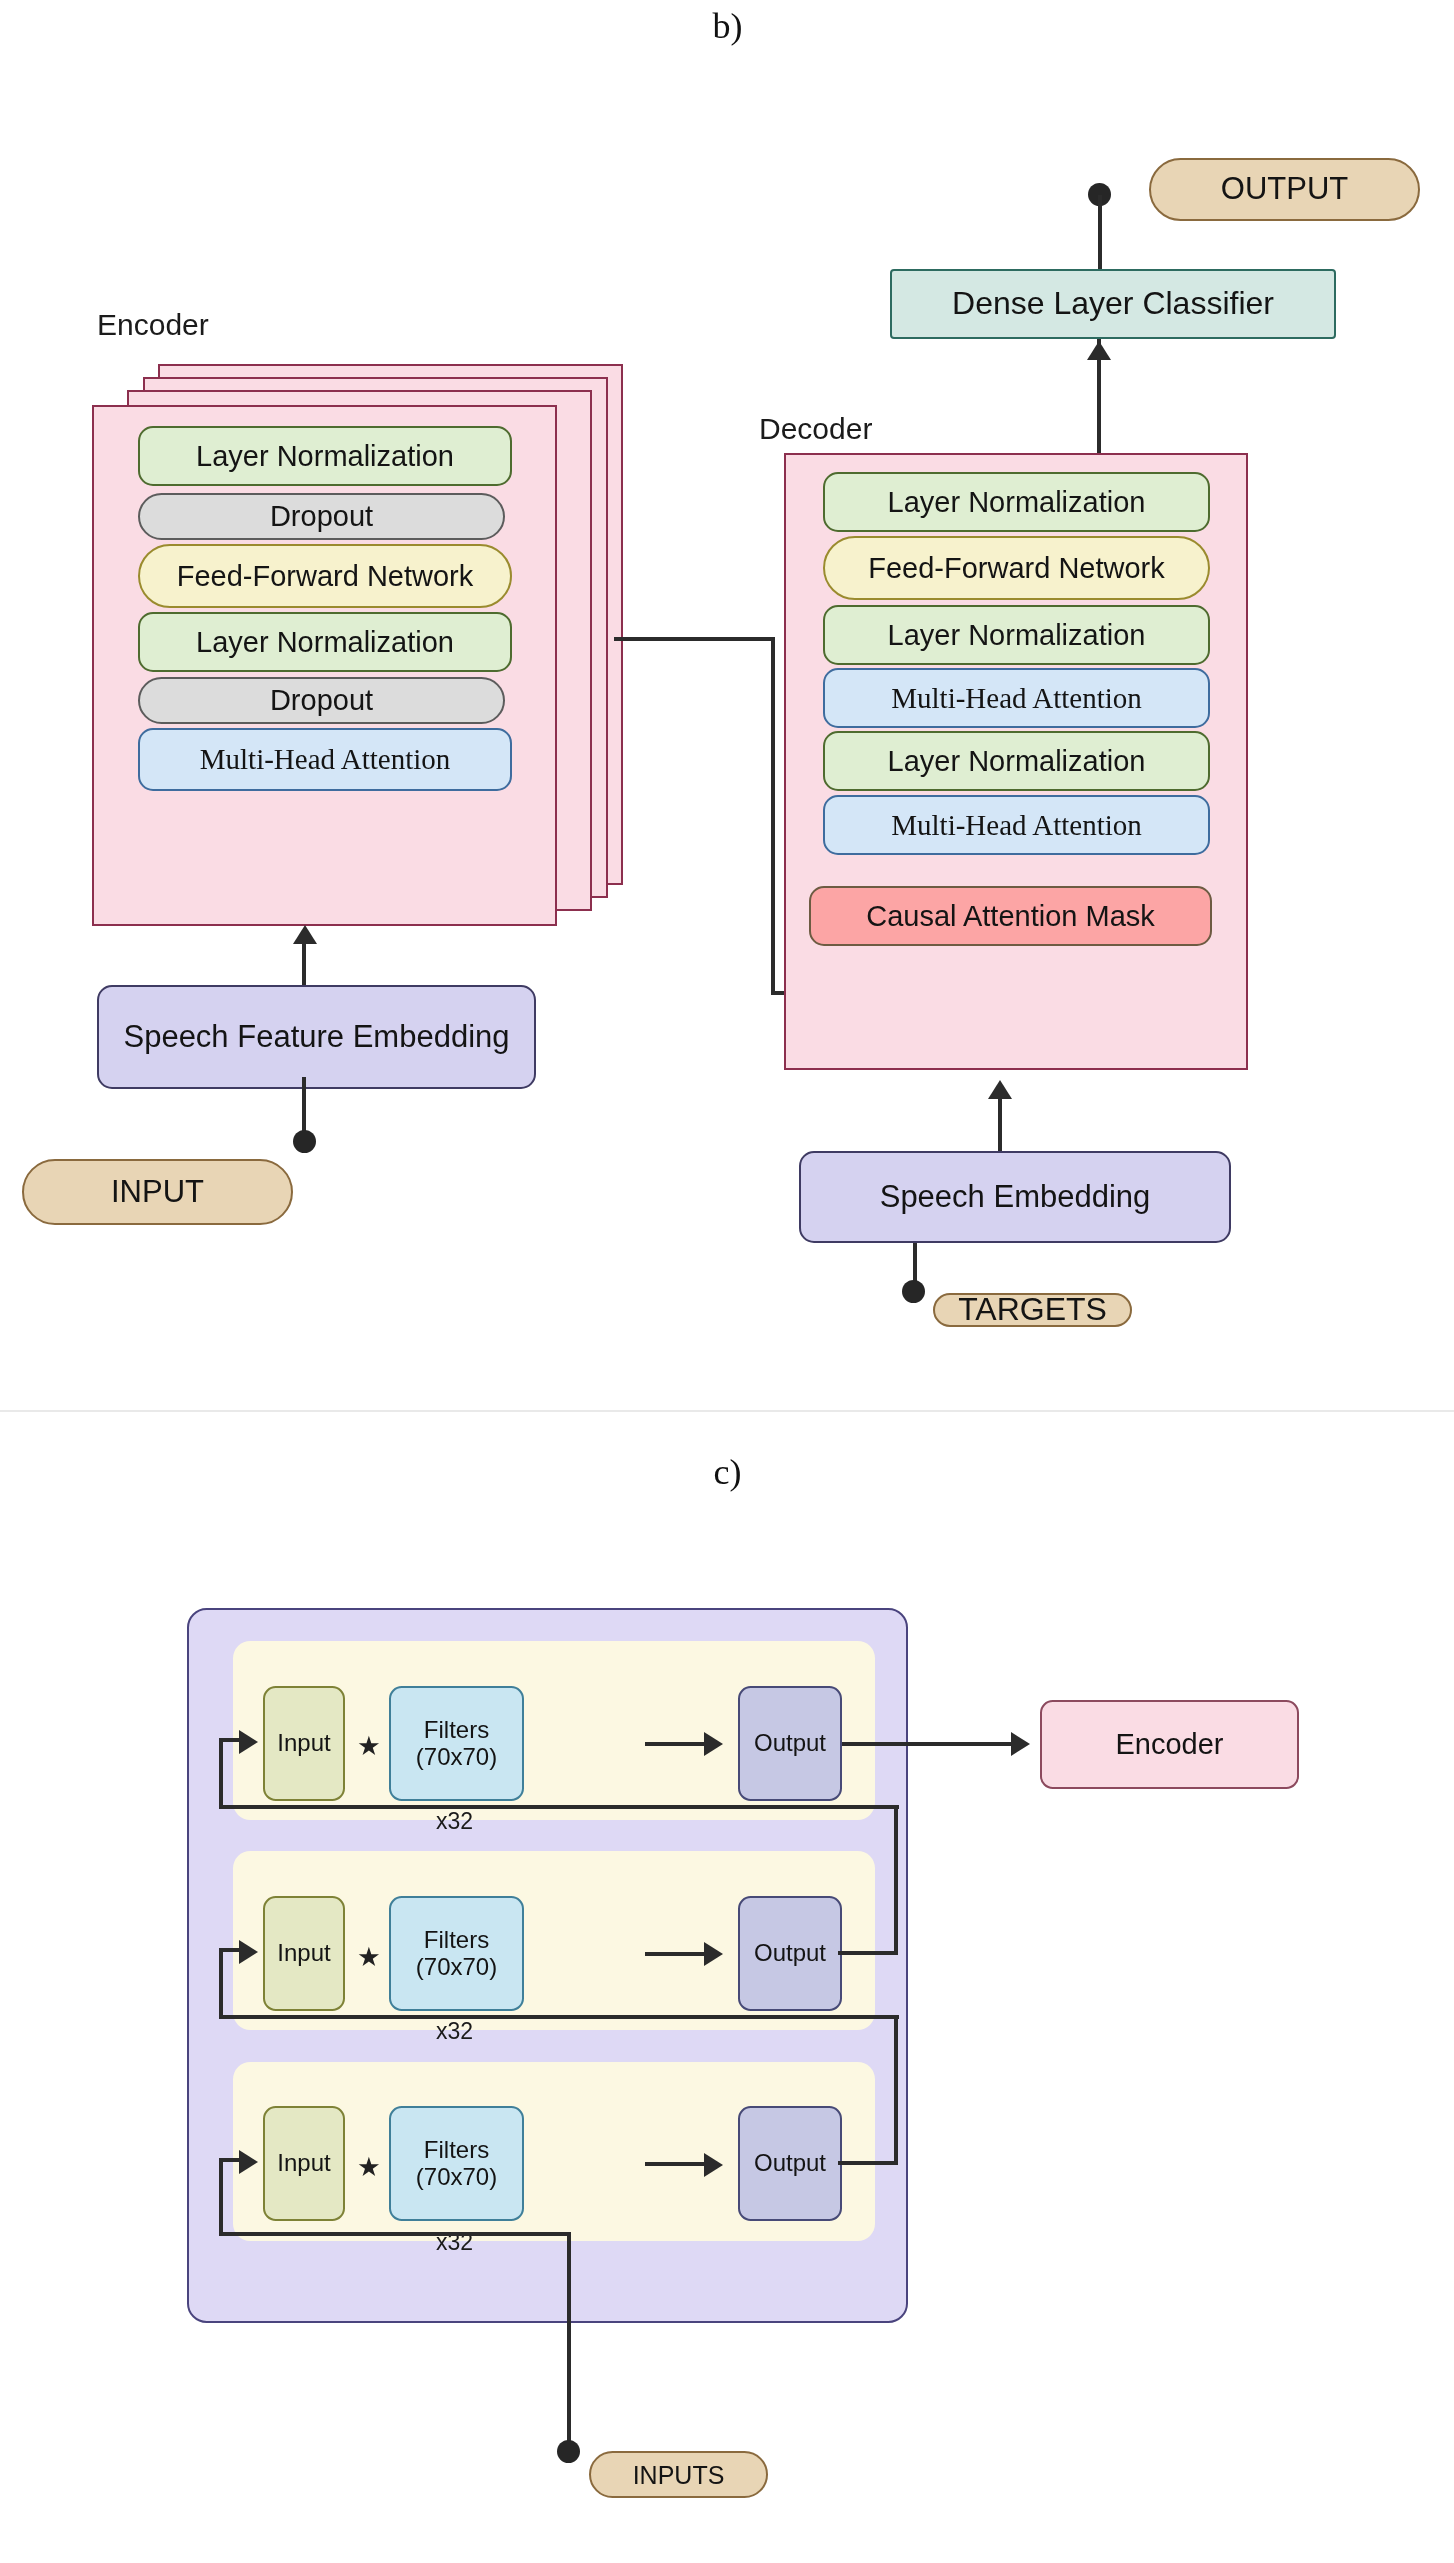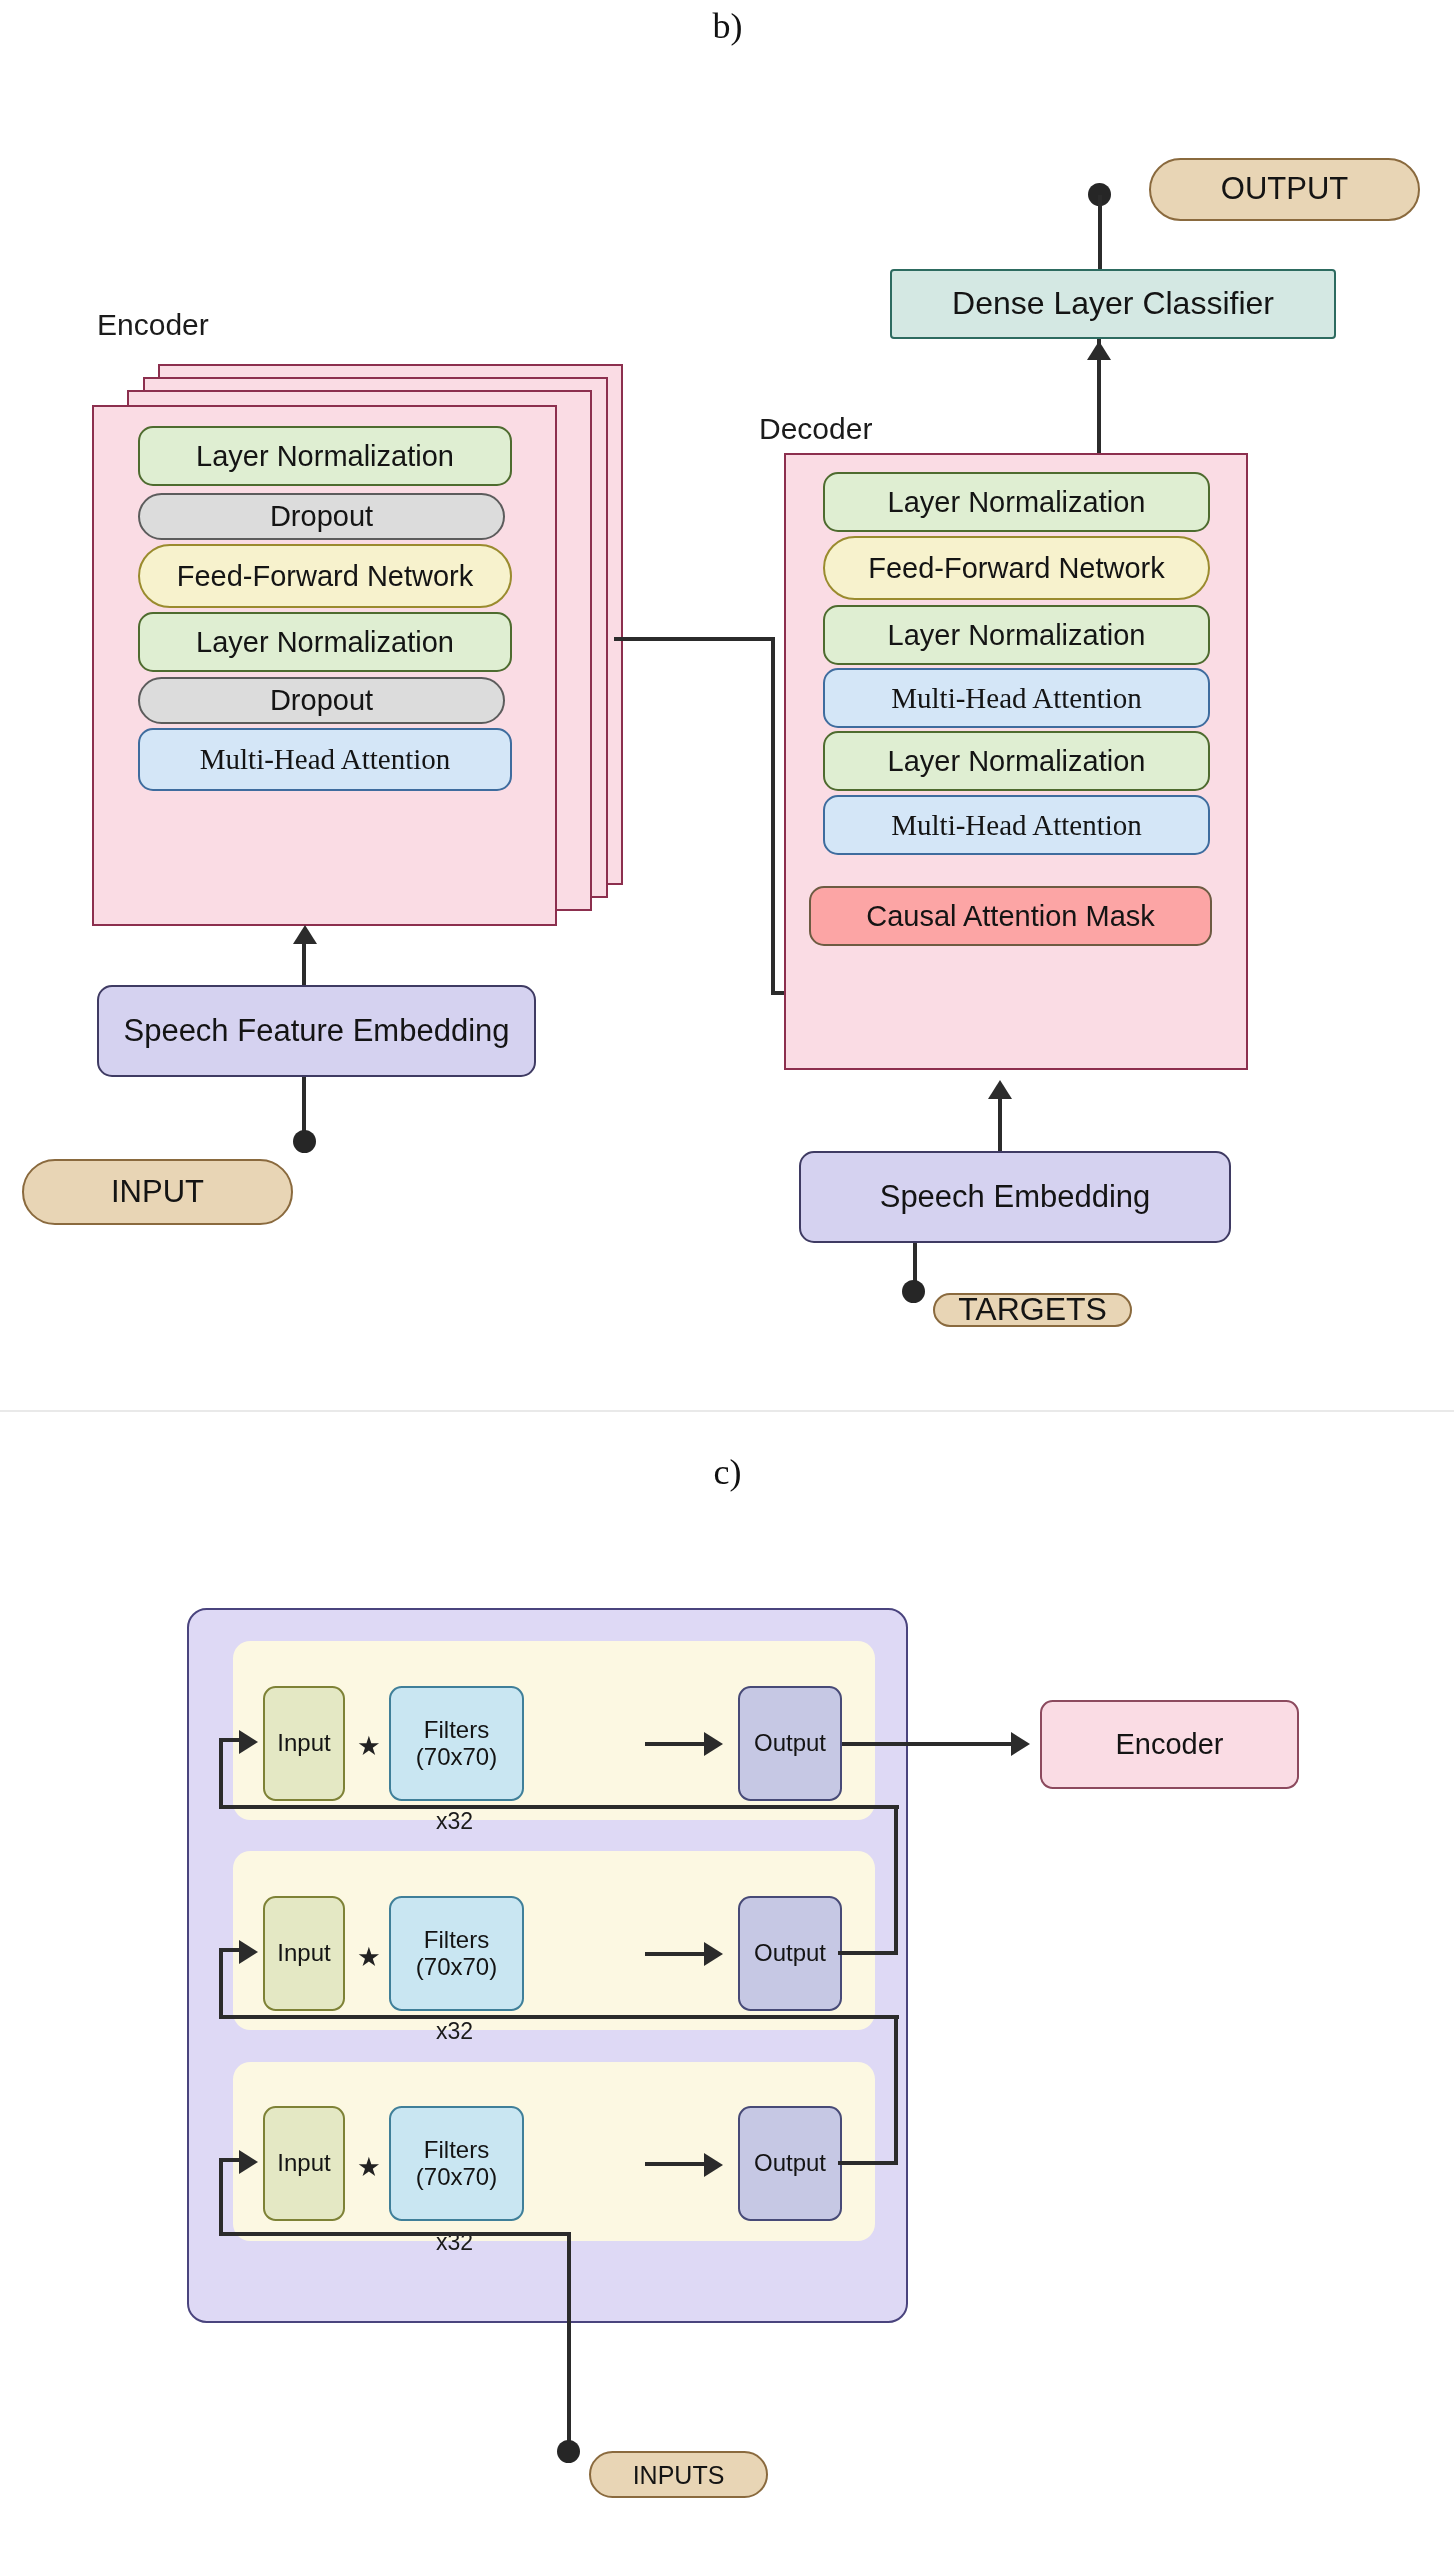--- a/index.html
+++ b/index.html
@@ -86,21 +86,21 @@
 <div class="node rnd c-green" style="left:138px;top:426px;width:374px;height:60px;font-size:29px;">Layer Normalization</div>
 <div class="node pill c-gray" style="left:138px;top:493px;width:367px;height:47px;font-size:29px;">Dropout</div>
 <div class="node pill c-yellow" style="left:138px;top:544px;width:374px;height:64px;font-size:29px;">Feed-Forward Network</div>
 <div class="node rnd c-green" style="left:138px;top:612px;width:374px;height:60px;font-size:29px;">Layer Normalization</div>
 <div class="node pill c-gray" style="left:138px;top:677px;width:367px;height:47px;font-size:29px;">Dropout</div>
 <div class="node rnd c-blue" style="left:138px;top:728px;width:374px;height:63px;font-size:29px;">Multi-Head Attention</div>
 
 <div class="ln lnv" style="left:302px;top:933px;height:78px;"></div>
 <div class="arrU" style="left:293px;top:925px;"></div>
 
-<div class="node rnd c-purple" style="left:97px;top:985px;width:439px;height:92px;font-size:31px;">Speech Feature Embedding</div>
+<div class="node rnd c-purple" style="left:97px;top:985px;width:439px;height:104px;font-size:31px;">Speech Feature Embedding</div>
 
 <div class="ln lnv" style="left:302px;top:1077px;height:63px;"></div>
 <div class="dot" style="left:293px;top:1130px;"></div>
 <div class="node pill c-beige" style="left:22px;top:1159px;width:271px;height:66px;font-size:31px;">INPUT</div>
 
 <div class="ln lnh" style="left:614px;top:637px;width:161px;"></div>
 <div class="ln lnv" style="left:771px;top:637px;height:358px;"></div>
 <div class="ln lnh" style="left:771px;top:991px;width:37px;"></div>
 <div class="arrR" style="left:805px;top:981px;"></div>
 

